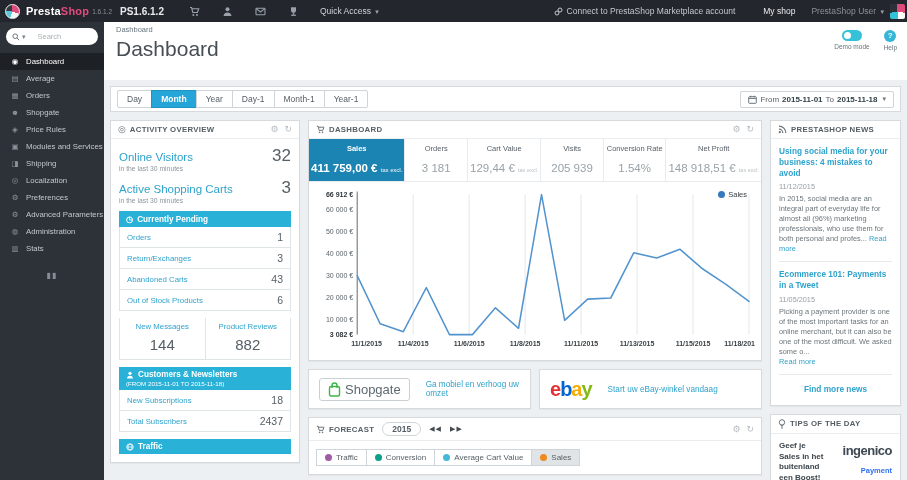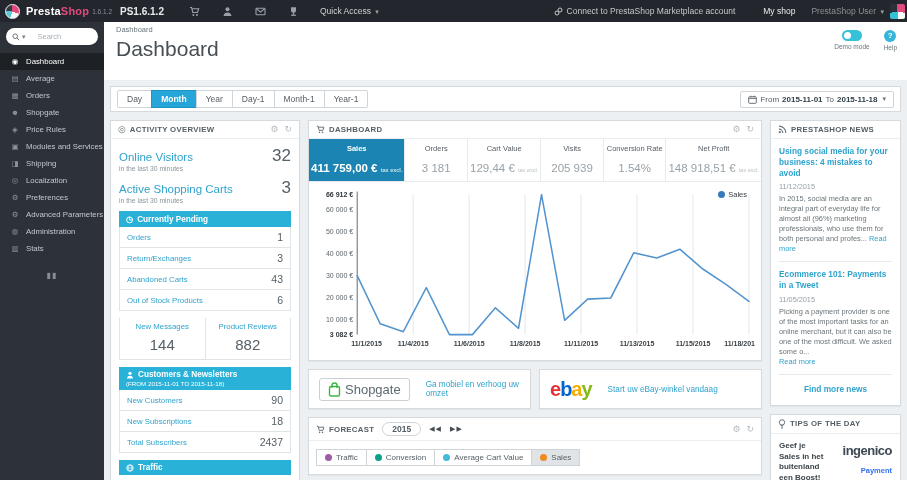--- a/index.html
+++ b/index.html
@@ -377,24 +377,20 @@
                   <div class="t">
                       <svg width="8" height="8" viewBox="0 0 8 8">
                         <circle cx="4" cy="2.3" r="1.6" fill="#fff"></circle>
                         <path d="M1 7.4c.3-2 1.4-2.7 3-2.7s2.7.7 3 2.7z" fill="#fff"></path>
                       </svg>
                       <span>Customers &amp; Newsletters</span>
                     </div>
                   <div class="d">(FROM 2015-11-01 TO 2015-11-18)</div>
                 </div>
                 <div class="sec-row">
-                    <span class="lbl">New Customers</span>
-                    <span class="val">90</span>
-                  </div>
-                <div class="sec-row">
                     <span class="lbl">New Subscriptions</span>
                     <span class="val">18</span>
                   </div>
                 <div class="sec-row">
                     <span class="lbl">Total Subscribers</span>
                     <span class="val">2437</span>
                   </div>
               </div>
 
               <div class="sec">

